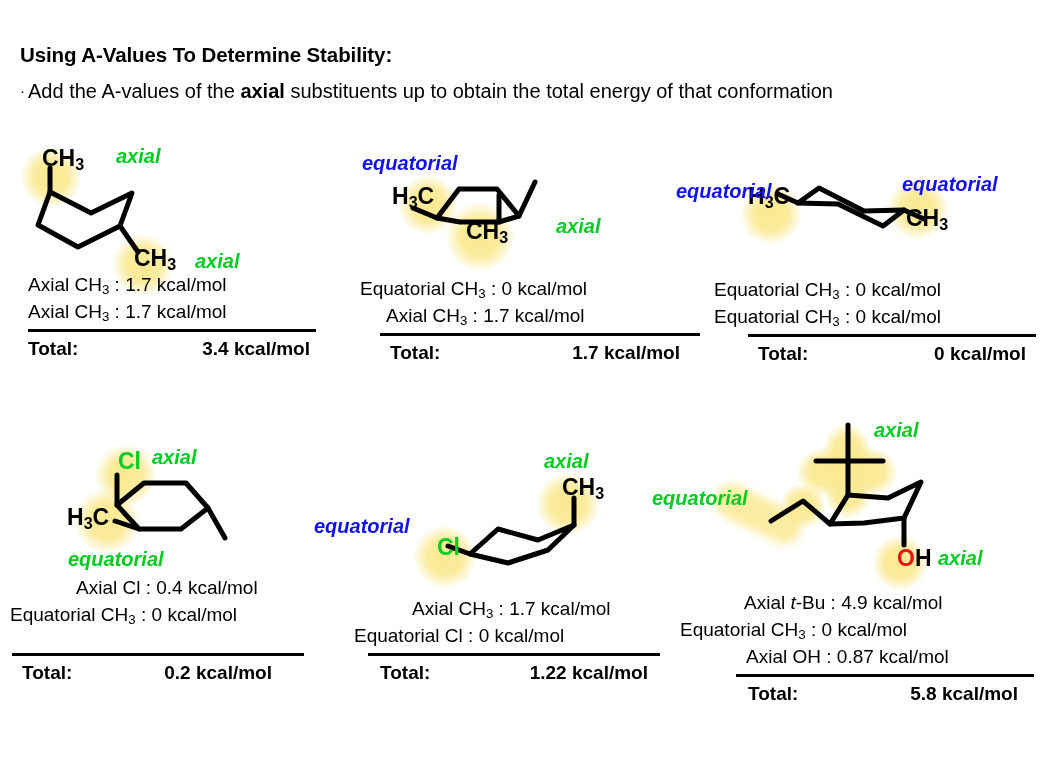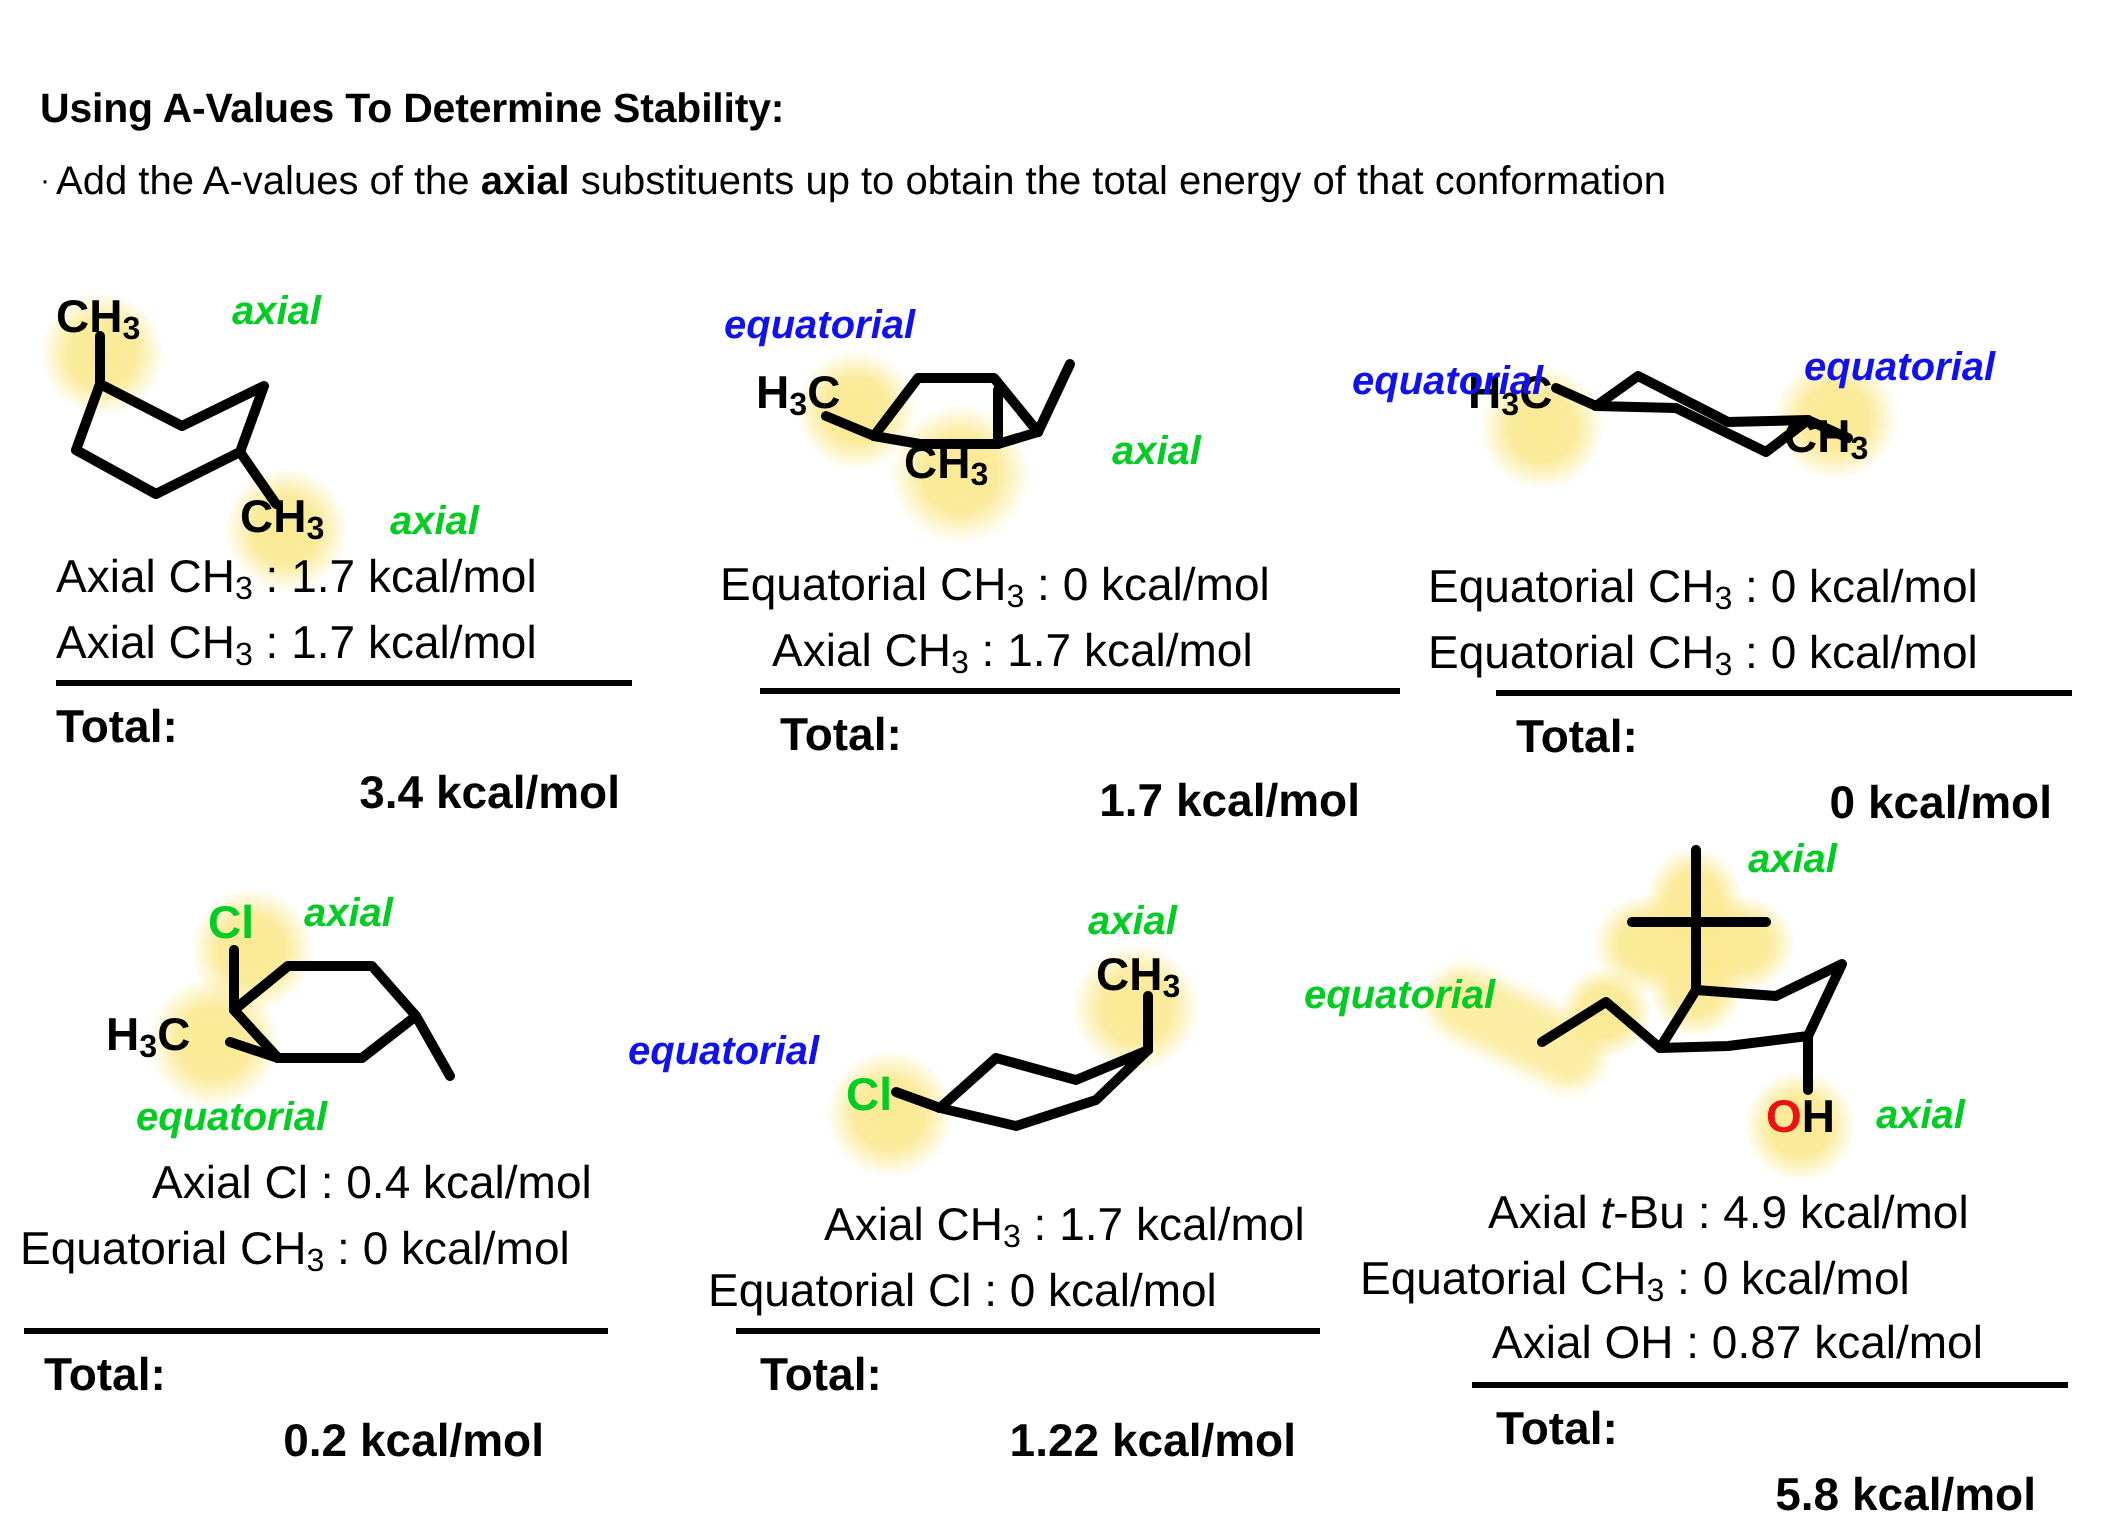--- a/index.html
+++ b/index.html
@@ -52,37 +52,36 @@
   .struct-area svg {
     position: absolute;
     left: 0;
     top: 0;
     overflow: visible;
   }
 
   
   .energy-table {
     position: absolute;
-    font-size: 23px;
+    font-size: 19px;
     line-height: 1.42;
   }
   .energy-row {
     white-space: nowrap;
   }
   .er-left  { text-align: left; }
   .rule {
     border-top: 3px solid #000;
     margin-top: 3px;
     margin-bottom: 4px;
   }
   .total-row {
     font-weight: bold;
     white-space: nowrap;
     display: flex;
-    flex-direction: column;
   }
   .total-row .tl { }
   .total-row .tv { margin-left: auto; }
   sub {
     font-size: 0.70em;
     vertical-align: -0.22em;
     line-height: 0;
   }
   .ital { font-style: italic; }
 
@@ -98,20 +97,21 @@
   .lbl-eq-blue { color: #1111ee; }
   .lbl-eq-green { color: #00cc22; }
 
   
   .atom {
     position: absolute;
     font-weight: bold;
     font-size: 23px;
     white-space: nowrap;
     color: #000;
+    margin-left: 14px;
   }
   .atom.green { color: #00cc22; }
   .atom .ored { color: #ee1111; }
 
   
   .glow {
     position: absolute;
     border-radius: 50%;
     background: radial-gradient(closest-side,
                 rgba(250,232,140,0.95) 0%,

